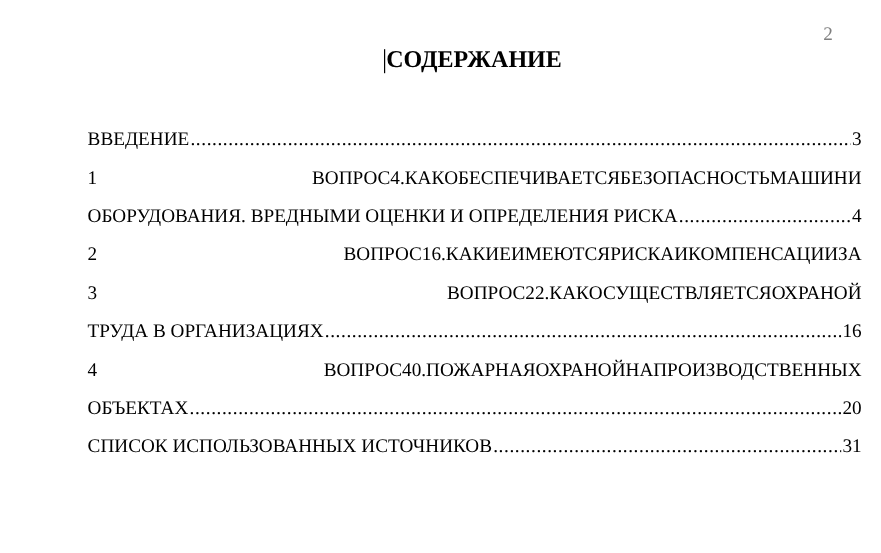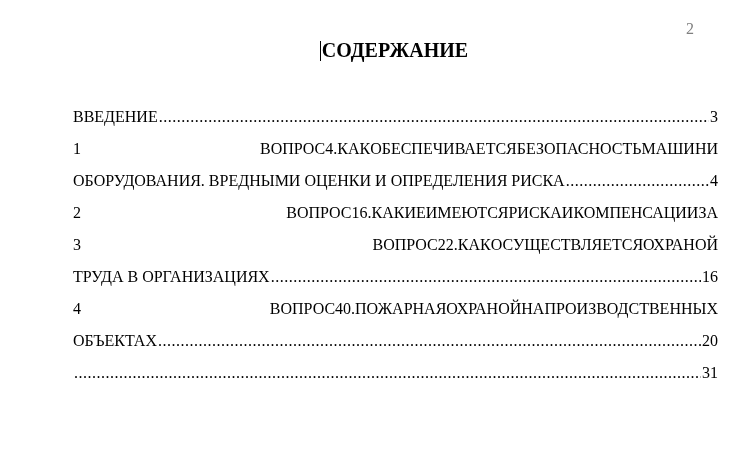--- a/index.html
+++ b/index.html
@@ -181,17 +181,18 @@
       </span>
     </div>
   </div>
   <div class="line leader">
     <span class="text">ОБЪЕКТАХ</span>
     <span class="dots"></span>
     <span class="pg">20</span>
   </div>
 
   <div class="line leader">
+    <span class="text">СПИСОК ИСПОЛЬЗОВАННЫХ ИСТОЧНИКОВ</span>
     <span class="dots"></span>
     <span class="pg">31</span>
   </div>
 
 </div>
 
 </body></html>

